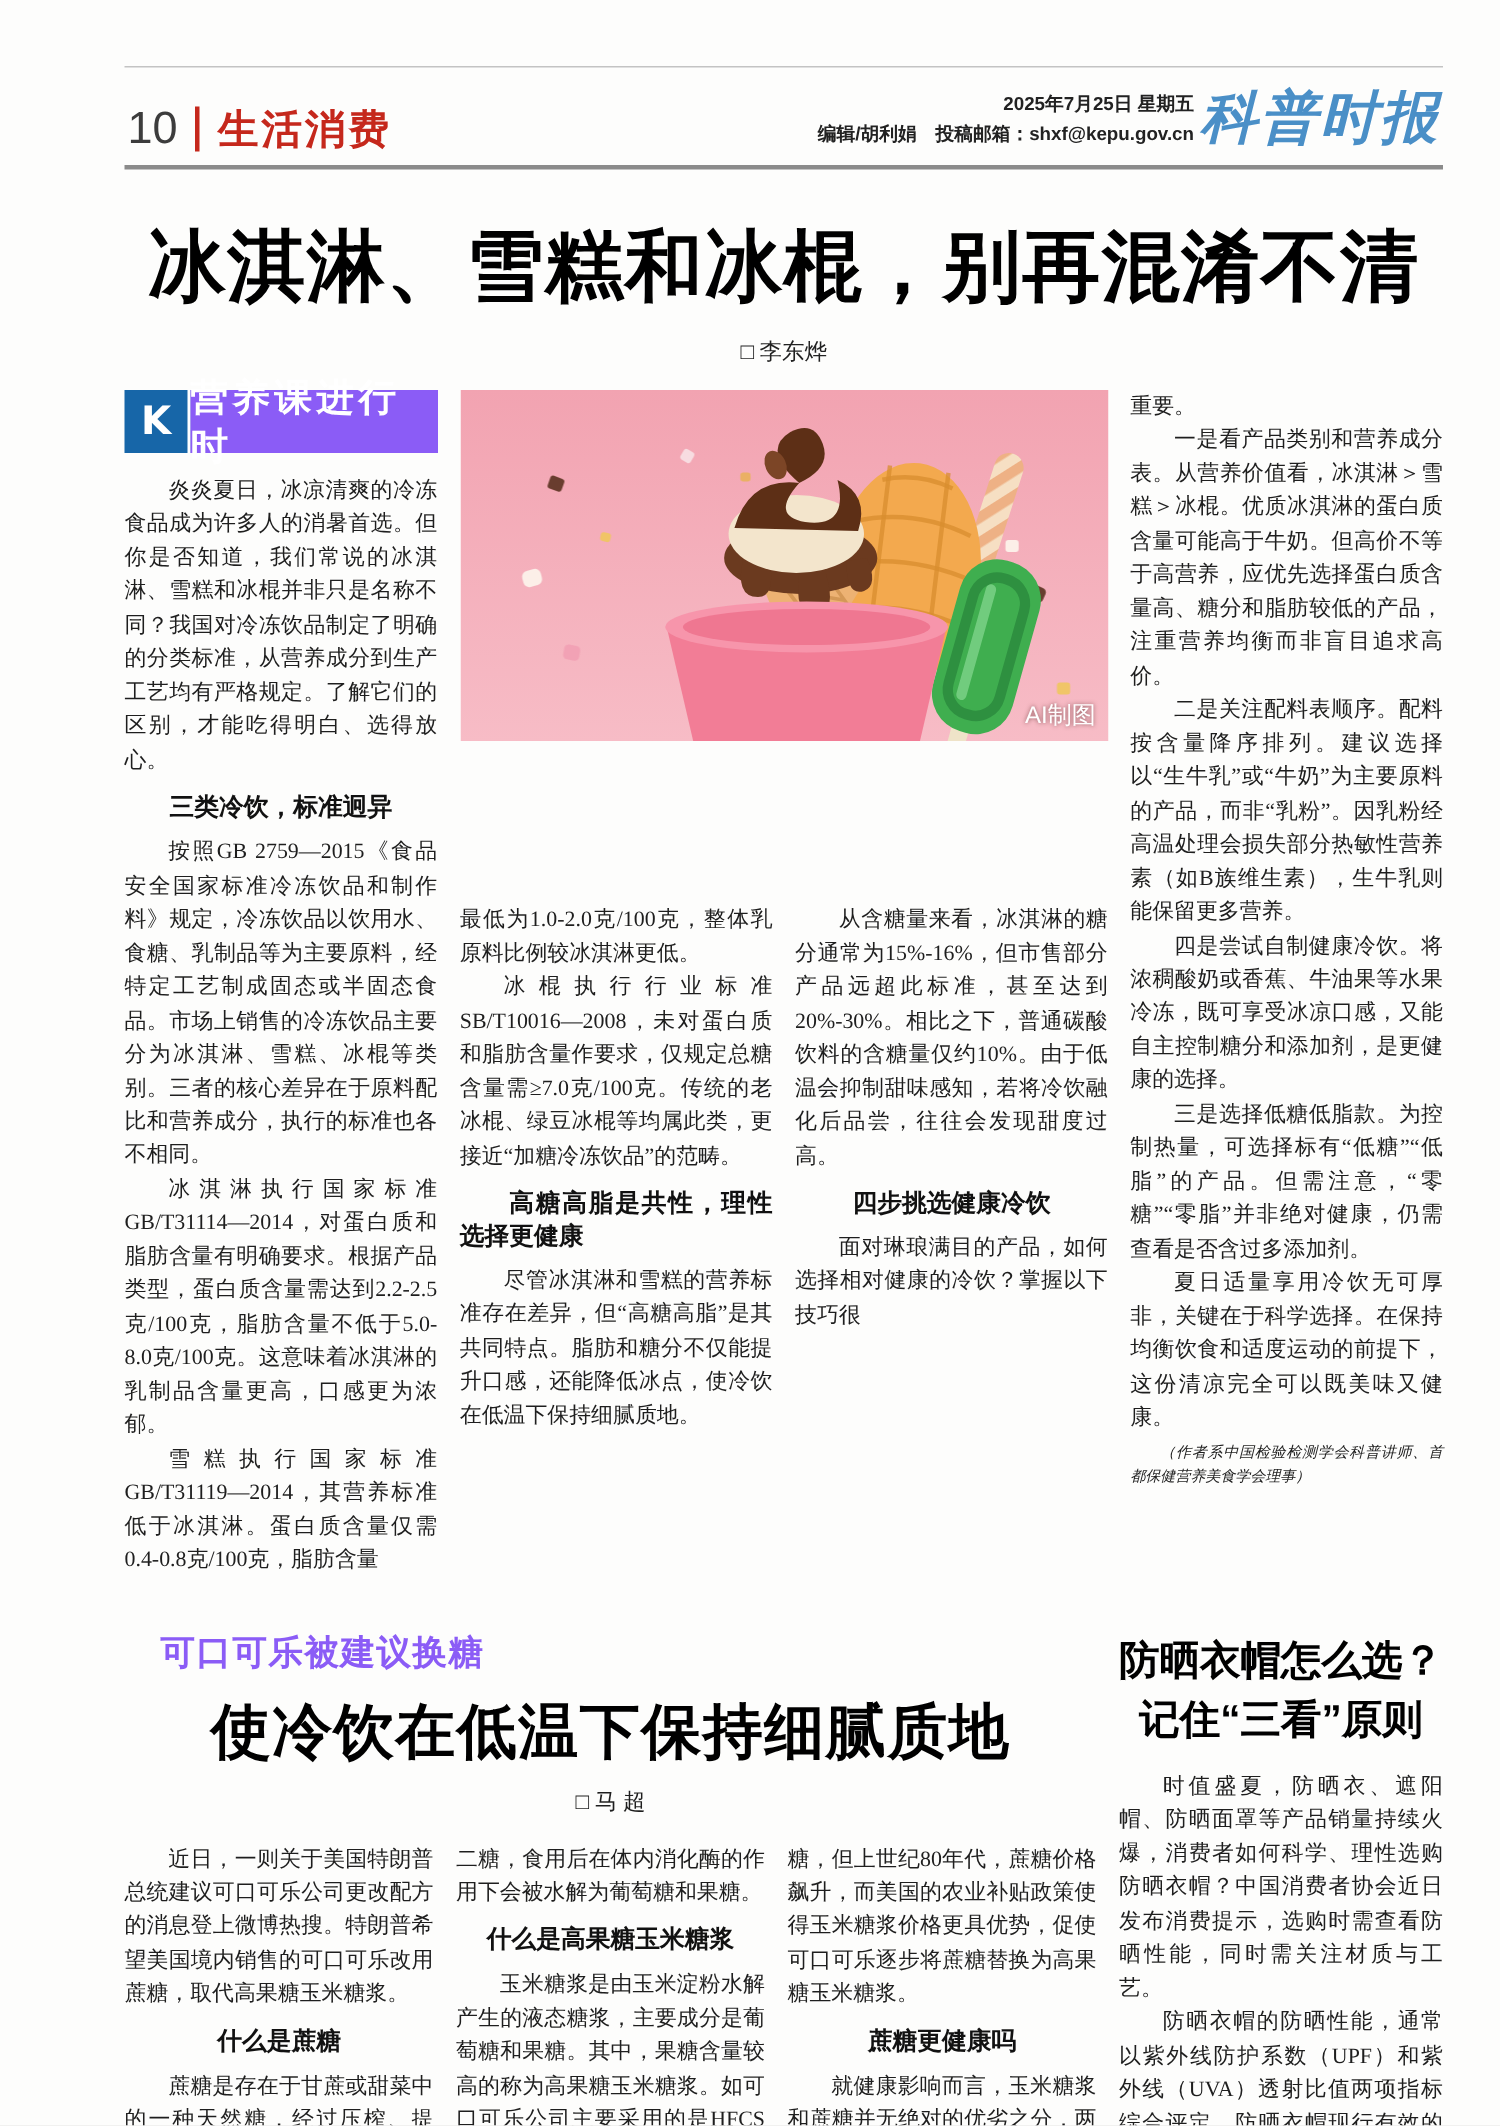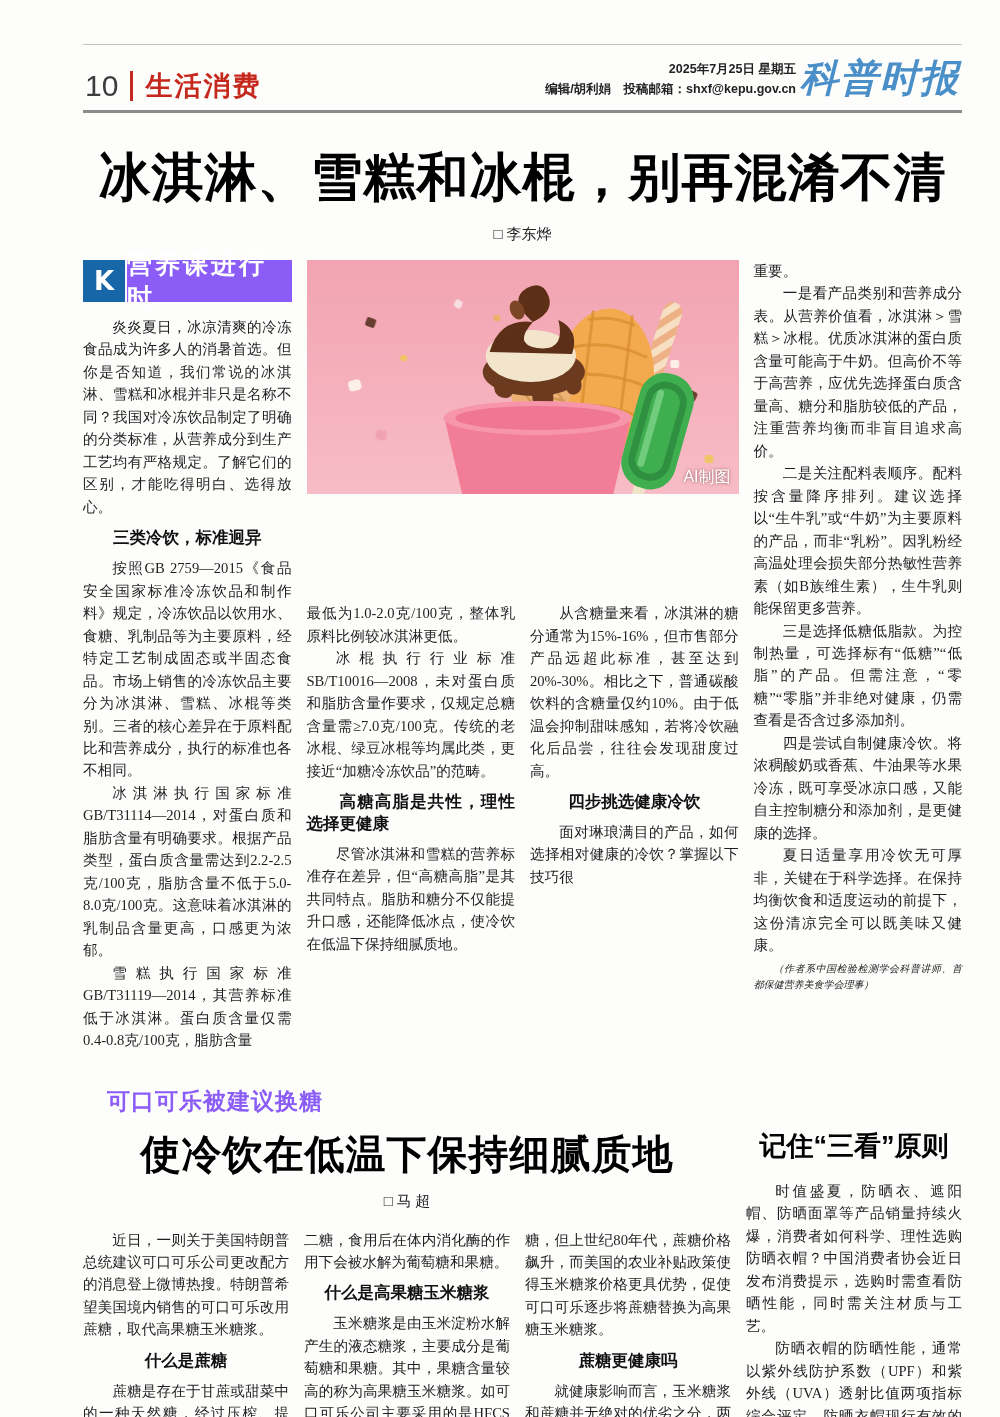--- a/index.html
+++ b/index.html
@@ -153,22 +153,22 @@
             <path d="M150,200 q85,20 170,0 l-6,34 l-158,0 Z" fill="#ee728e" opacity="0"></path>
           </g>
         </svg>
         <span class="hero-credit">AI制图</span>
       </div>
 
       <div class="col4">
         <p class="body noindent">重要。</p>
         <p class="body">一是看产品类别和营养成分表。从营养价值看，冰淇淋＞雪糕＞冰棍。优质冰淇淋的蛋白质含量可能高于牛奶。但高价不等于高营养，应优先选择蛋白质含量高、糖分和脂肪较低的产品，注重营养均衡而非盲目追求高价。</p>
         <p class="body">二是关注配料表顺序。配料按含量降序排列。建议选择以“生牛乳”或“牛奶”为主要原料的产品，而非“乳粉”。因乳粉经高温处理会损失部分热敏性营养素（如B族维生素），生牛乳则能保留更多营养。</p>
+        <p class="body">四是尝试自制健康冷饮。将浓稠酸奶或香蕉、牛油果等水果冷冻，既可享受冰凉口感，又能自主控制糖分和添加剂，是更健康的选择。</p>
         <p class="body">三是选择低糖低脂款。为控制热量，可选择标有“低糖”“低脂”的产品。但需注意，“零糖”“零脂”并非绝对健康，仍需查看是否含过多添加剂。</p>
-        <p class="body">四是尝试自制健康冷饮。将浓稠酸奶或香蕉、牛油果等水果冷冻，既可享受冰凉口感，又能自主控制糖分和添加剂，是更健康的选择。</p>
         <p class="body">夏日适量享用冷饮无可厚非，关键在于科学选择。在保持均衡饮食和适度运动的前提下，这份清凉完全可以既美味又健康。</p>
         <p class="byline">（作者系中国检验检测学会科普讲师、首都保健营养美食学会理事）</p>
       </div>
 
       <div class="c2">
         <p class="body noindent">最低为1.0-2.0克/100克，整体乳原料比例较冰淇淋更低。</p>
         <p class="body">冰棍执行行业标准SB/T10016—2008，未对蛋白质和脂肪含量作要求，仅规定总糖含量需≥7.0克/100克。传统的老冰棍、绿豆冰棍等均属此类，更接近“加糖冷冻饮品”的范畴。</p>
         <h3 class="sub sub-flow">高糖高脂是共性，理性选择更健康</h3>
         <p class="body">尽管冰淇淋和雪糕的营养标准存在差异，但“高糖高脂”是其共同特点。脂肪和糖分不仅能提升口感，还能降低冰点，使冷饮在低温下保持细腻质地。</p>
       </div>
@@ -208,21 +208,21 @@
             <h3 class="sub">蔗糖更健康吗</h3>
             <p class="body">就健康影响而言，玉米糖浆和蔗糖并无绝对的优劣之分，两者都可以在食品中合规使用。</p>
             <p class="body">世界卫生组织提示，过量摄入包括蔗糖和玉米糖浆在内的游离糖，可能增加肥胖、心脏病、糖尿病和龋齿的风险。高果糖玉米糖浆的健康影响近年来备受争议，可能主要与长期过量摄入果糖会引发肥胖、代谢综合征、脂肪肝和心血管疾病风险相关的报道有关。但是，蔗糖在体内代谢后同样会产生果糖。不过，果糖不刺激胰岛素分泌，也不激活饱腹感信号，更容易导致大量摄入。</p>
 
           </div>
         </div>
       </div>
 
       <div>
         <h2 class="a3-title">
-          <br>
+          <span>防晒衣帽怎么选？</span><br>
           <span>记住“三看”原则</span>
         </h2>
         <p class="body">时值盛夏，防晒衣、遮阳帽、防晒面罩等产品销量持续火爆，消费者如何科学、理性选购防晒衣帽？中国消费者协会近日发布消费提示，选购时需查看防晒性能，同时需关注材质与工艺。</p>
         <p class="body">防晒衣帽的防晒性能，通常以紫外线防护系数（UPF）和紫外线（UVA）透射比值两项指标综合评定。防晒衣帽现行有效的标准主要有《纺织品 防紫外线性能的评定》和《户外防晒皮肤衣》两项，国家标准中纺织品的UPF值最高标识是50+。消费者在选购时，可查看商品宣传页面和产品标签信息，判断其采用何种标准。</p>
 
       </div>
     </div>
 
   </div>
 </div>

